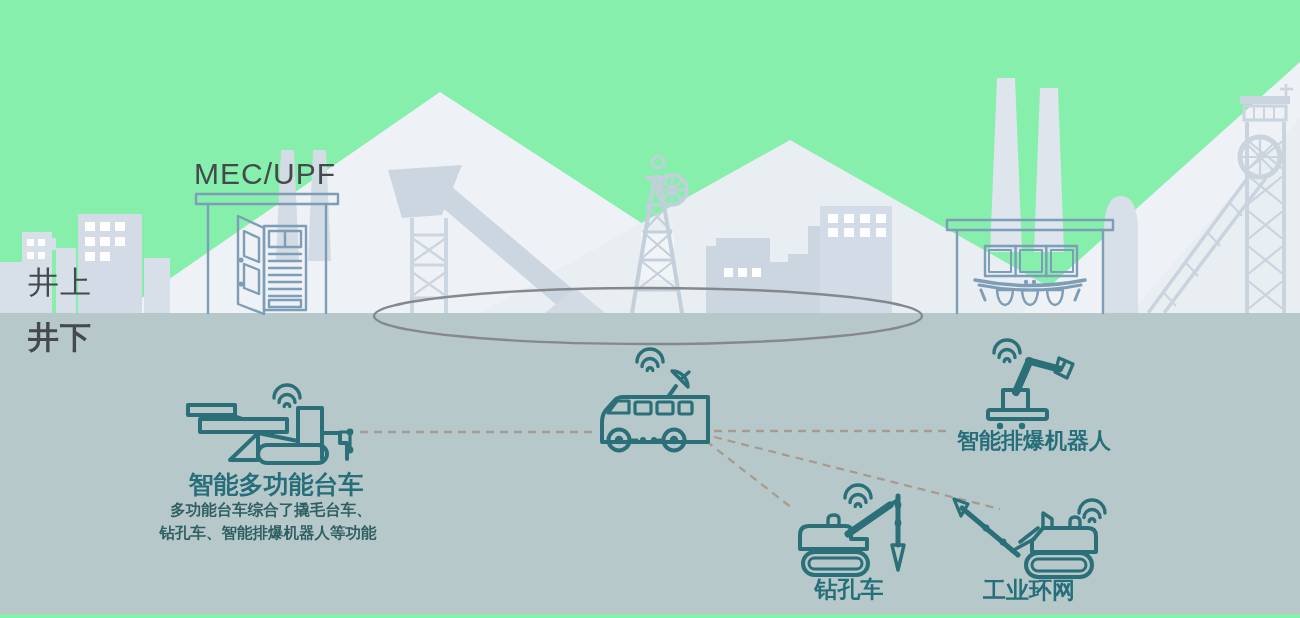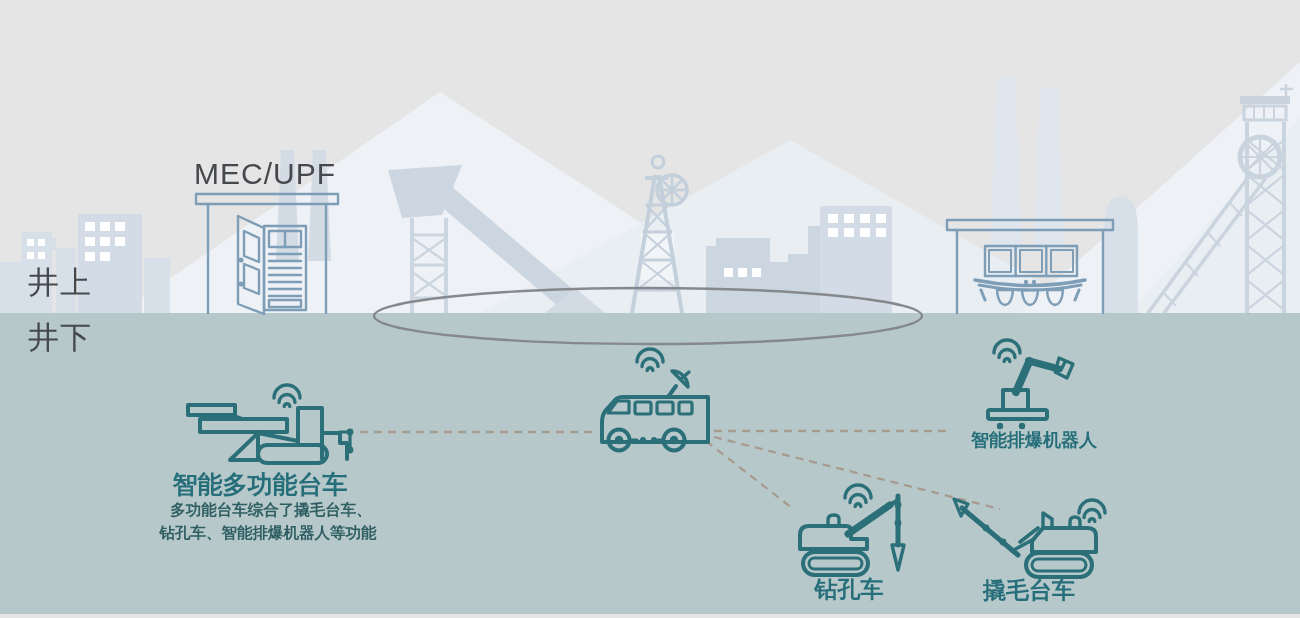--- a/index.html
+++ b/index.html
@@ -1,16 +1,16 @@
 <!DOCTYPE html>
 <html><head>
 <meta charset="utf-8">
 <style>
   html,body{margin:0;padding:0;background:#fff;}
-  .stage{position:relative;width:1300px;height:618px;background:#e5e5e5;overflow:hidden;
+  .stage{position:relative;width:1300px;height:618px;background:#86efac;overflow:hidden;
          font-family:"Liberation Sans","DejaVu Sans",sans-serif;}
   .stage svg{position:absolute;left:0;top:0;}
   .lbl{position:absolute;white-space:nowrap;line-height:1.1;}
   .ctr{transform:translate(-50%,-50%);}
   .dark{color:#45494d;font-weight:500;letter-spacing:1px;}
   .teal{color:#256e7a;font-weight:bold;}
   .ring{color:#1a6d7d;font-weight:bold;}
   .desc{color:#2f5f63;font-weight:600;}
   
   .machine{position:absolute;color:#2b6f79;overflow:visible;}
@@ -249,29 +249,29 @@
     <circle class="f" cx="38" cy="33" r="3.4"></circle>
       <circle class="f" cx="55" cy="47" r="3.4"></circle>
     <path class="s" d="M86 44 L64 56 M90 33 L72 47" style="stroke-width:3.6"></path>
   </svg>
 
   <div class="lbl dark" style="left:265px;top:157px;transform:translateX(-50%);font-size:30px;">MEC/UPF</div>
 
 
   <div class="lbl dark" style="left:28px;top:266px;font-size:31px;text-align:center;">井上</div>
 
-  <div class="lbl dark" style="left:28px;top:321px;font-size:31px;">井下</div>
-
-
-  <div class="lbl teal ctr" style="left:260px;top:485px;font-size:25px;">智能多功能台车</div>
+  <div class="lbl dark" style="left:28px;top:321px;font-size:31px;font-weight:bold;">井下</div>
+
+
+  <div class="lbl teal ctr" style="left:276px;top:485px;font-size:25px;">智能多功能台车</div>
 
   <div class="lbl desc ctr" style="left:271px;top:510px;font-size:15.5px;">多功能台车综合了撬毛台车、</div>
 
   <div class="lbl desc ctr" style="left:268px;top:533px;font-size:15.5px;">钻孔车、智能排爆机器人等功能</div>
 
 
-  <div class="lbl teal ctr" style="left:1034px;top:441px;font-size:18px;">智能排爆机器人</div>
+  <div class="lbl teal ctr" style="left:1034px;top:441px;font-size:22px;">智能排爆机器人</div>
 
   <div class="lbl teal ctr" style="left:849px;top:590px;font-size:23px;text-align:right;">钻孔车</div>
 
-  <div class="lbl teal ctr" style="left:1029px;top:591px;font-size:23px;">撬毛台车</div>
+  <div class="lbl teal ctr" style="left:1029px;top:591px;font-size:23px;">工业环网</div>
 
 </div>
 
 </body></html>

